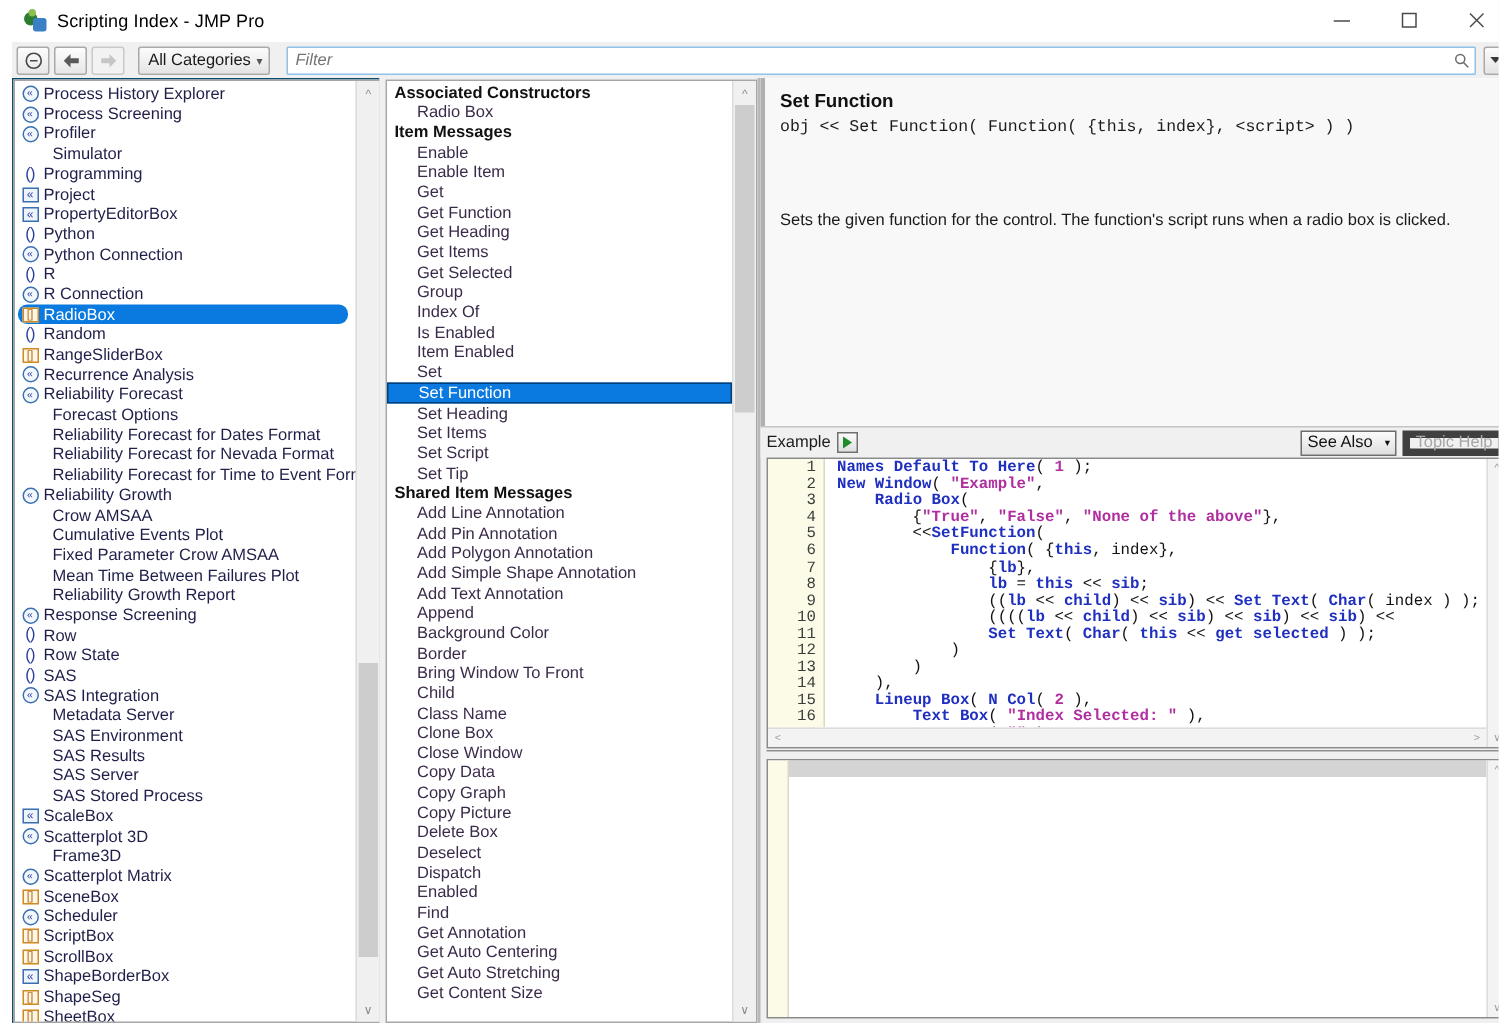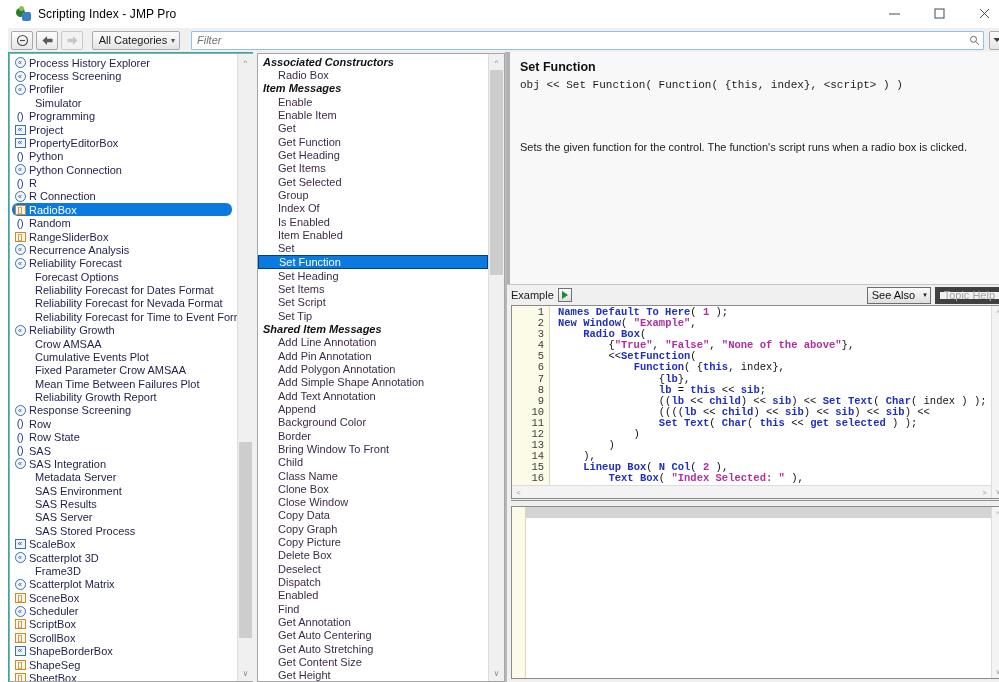--- a/index.html
+++ b/index.html
@@ -131,21 +131,21 @@
   .main {
     flex: 1 1 auto;
     display: flex;
     min-height: 0;
     background: #f0f0f0;
   }
   .pane-left {
     width: 245px;
     flex: 0 0 245px;
     display: flex;
-    background: #14b8a6;
+    background: #0c4a6e;
     padding: 1px 0 0 1px;
   }
   .tree-box {
     flex: 1 1 auto;
     background: #ffffff;
     border: 1px solid #a6a6a6;
     border-right: none;
     display: flex;
     min-width: 0;
   }
@@ -257,21 +257,21 @@
   }
   .list-row {
     height: 13.33px;
     display: flex; align-items: center;
     white-space: nowrap;
     font-size: 11px;
     color: #3b2b4a;
     padding-left: 6px;
     position: relative;
   }
-  .list-row.hdr { font-weight: bold; color: #111111; padding-left: 5px; font-style: italic; }
+  .list-row.hdr { font-weight: bold; color: #111111; padding-left: 5px; }
   .list-row.item { padding-left: 20px; }
   .list-row.sel {
     background: #0a7ae0;
     color: #ffffff;
     border: 1px solid #003f78;
     height: 14px;
   }
 
   .pane-right {
     flex: 1 1 auto;
@@ -880,23 +880,20 @@
               <span>Get Annotation</span>
             </div>
             <div class="list-row item">
               <span>Get Auto Centering</span>
             </div>
             <div class="list-row item">
               <span>Get Auto Stretching</span>
             </div>
             <div class="list-row item">
               <span>Get Content Size</span>
-            </div>
-            <div class="list-row item">
-              <span>Get Height</span>
             </div>
           </div>
         <div class="vsb">
           <div class="vsb-arrow">^</div>
           <div class="vsb-track">
             <div class="vsb-thumb" style="top:0px;height:205px;"></div>
           </div>
           <div class="vsb-arrow">∨</div>
         </div>
       </div>

